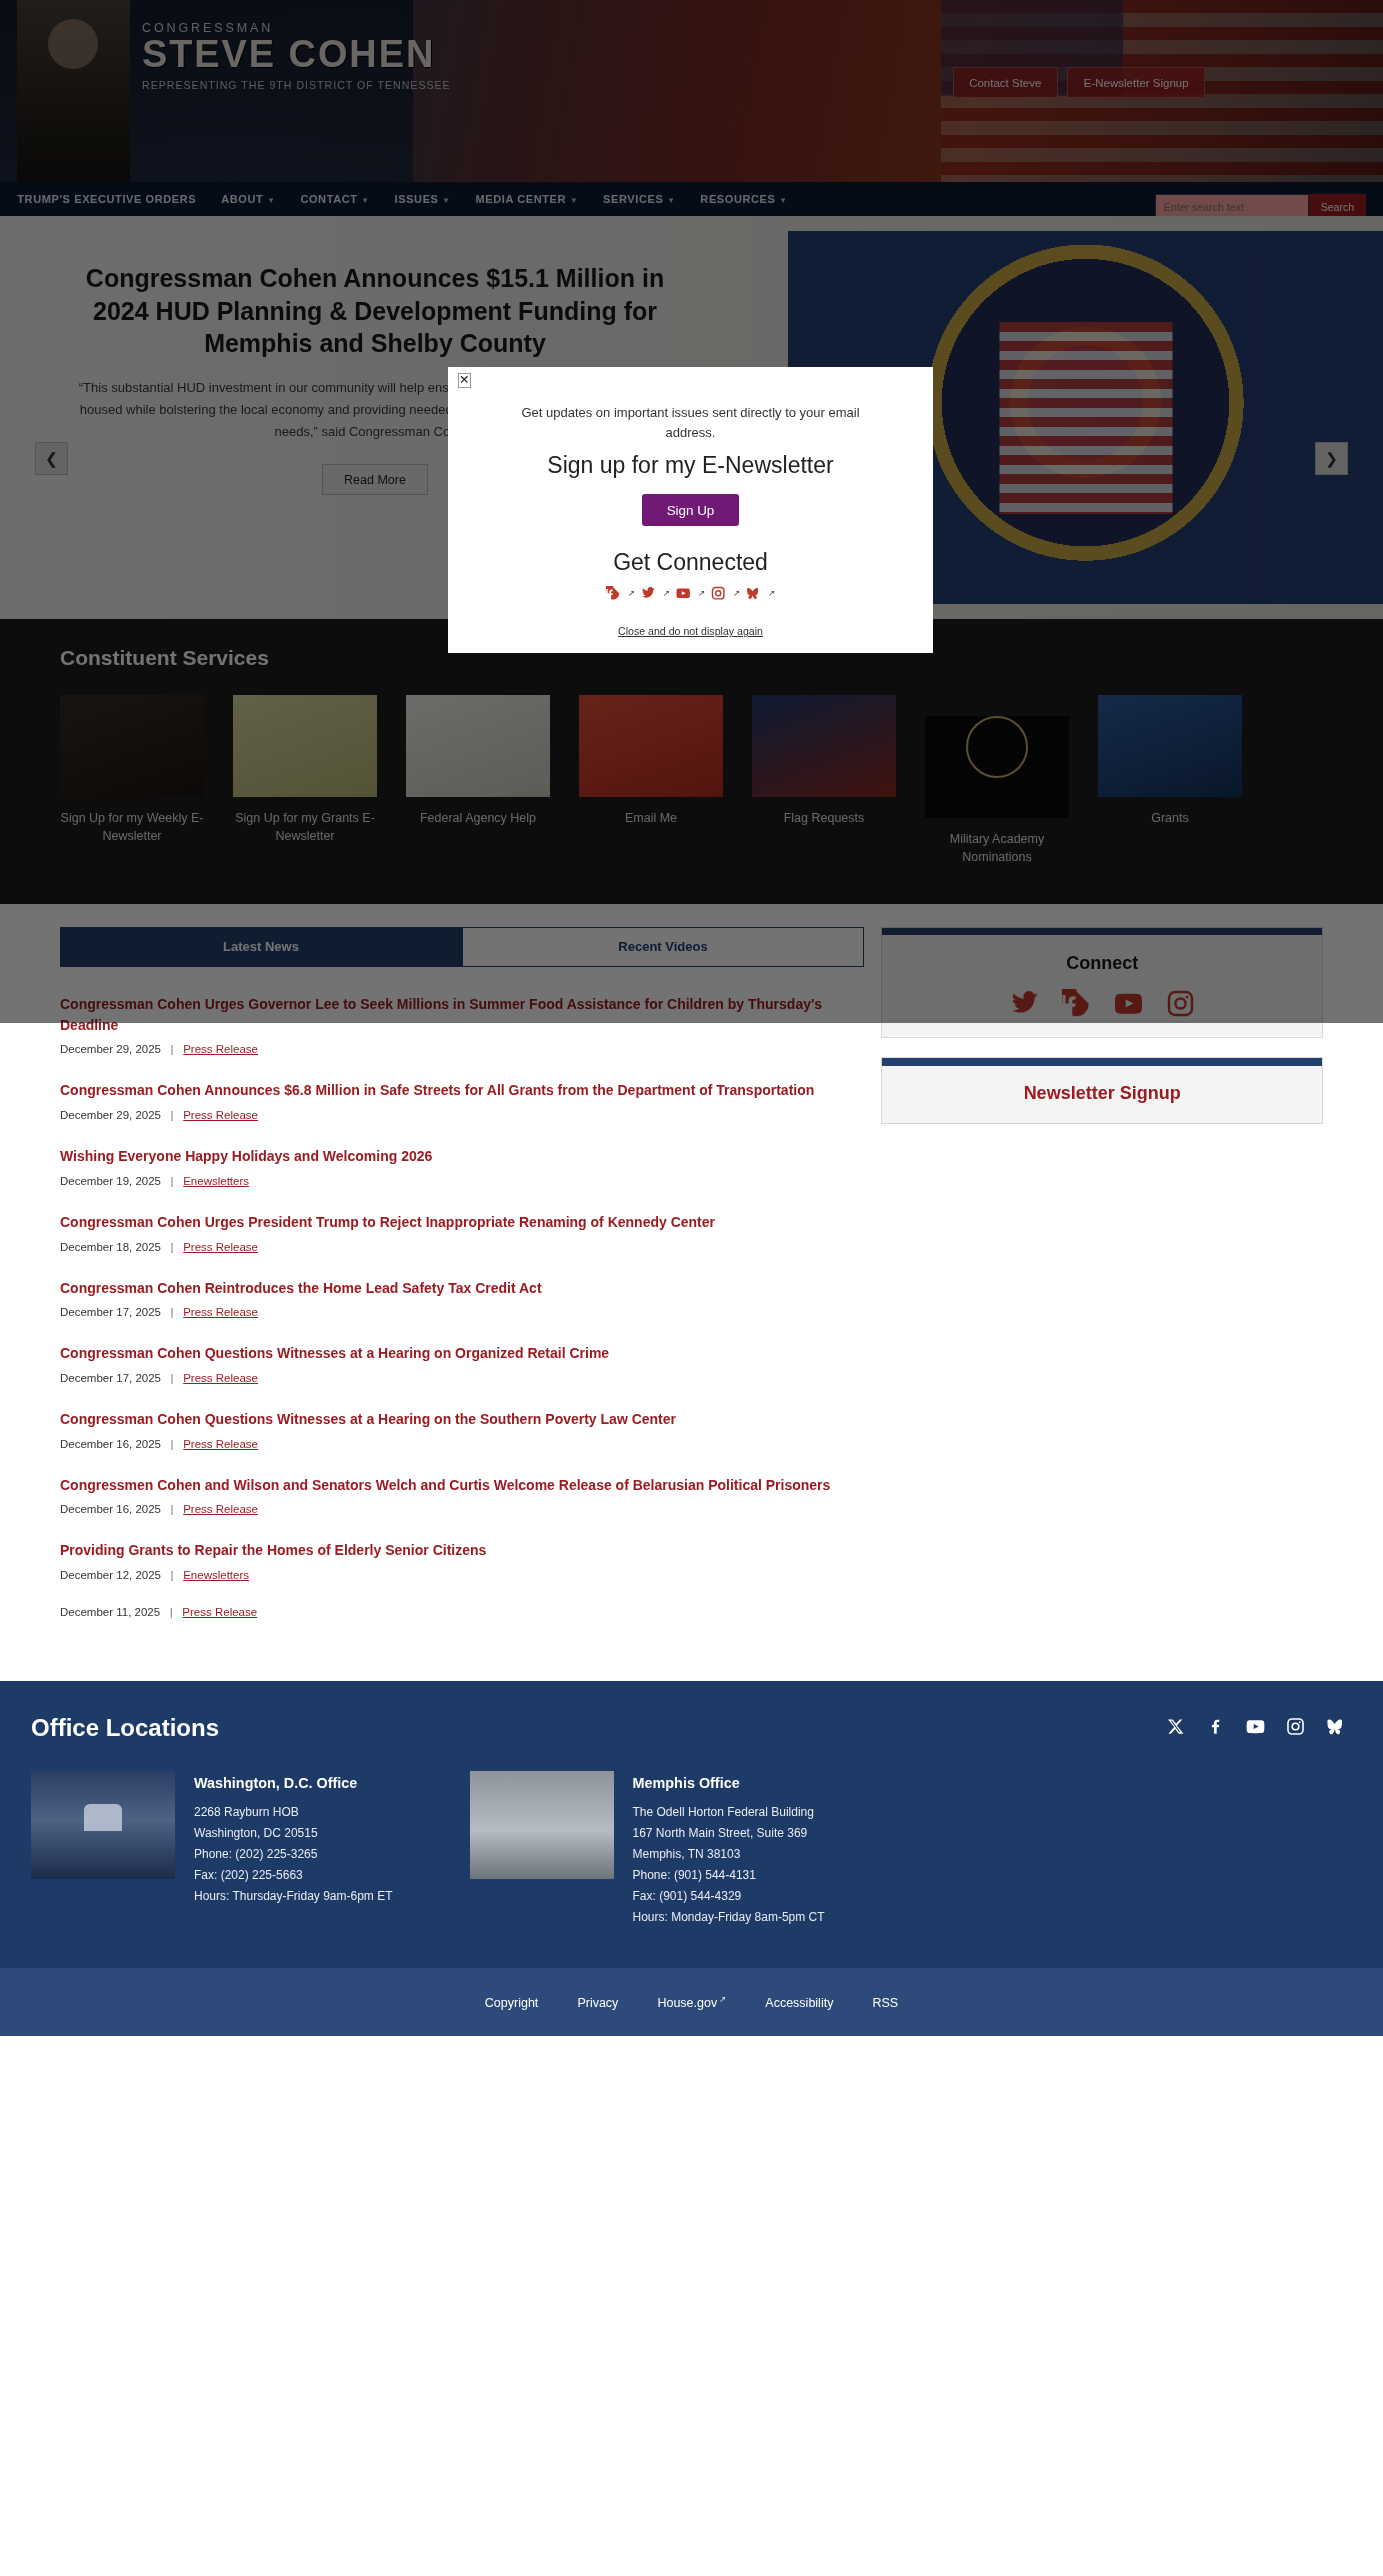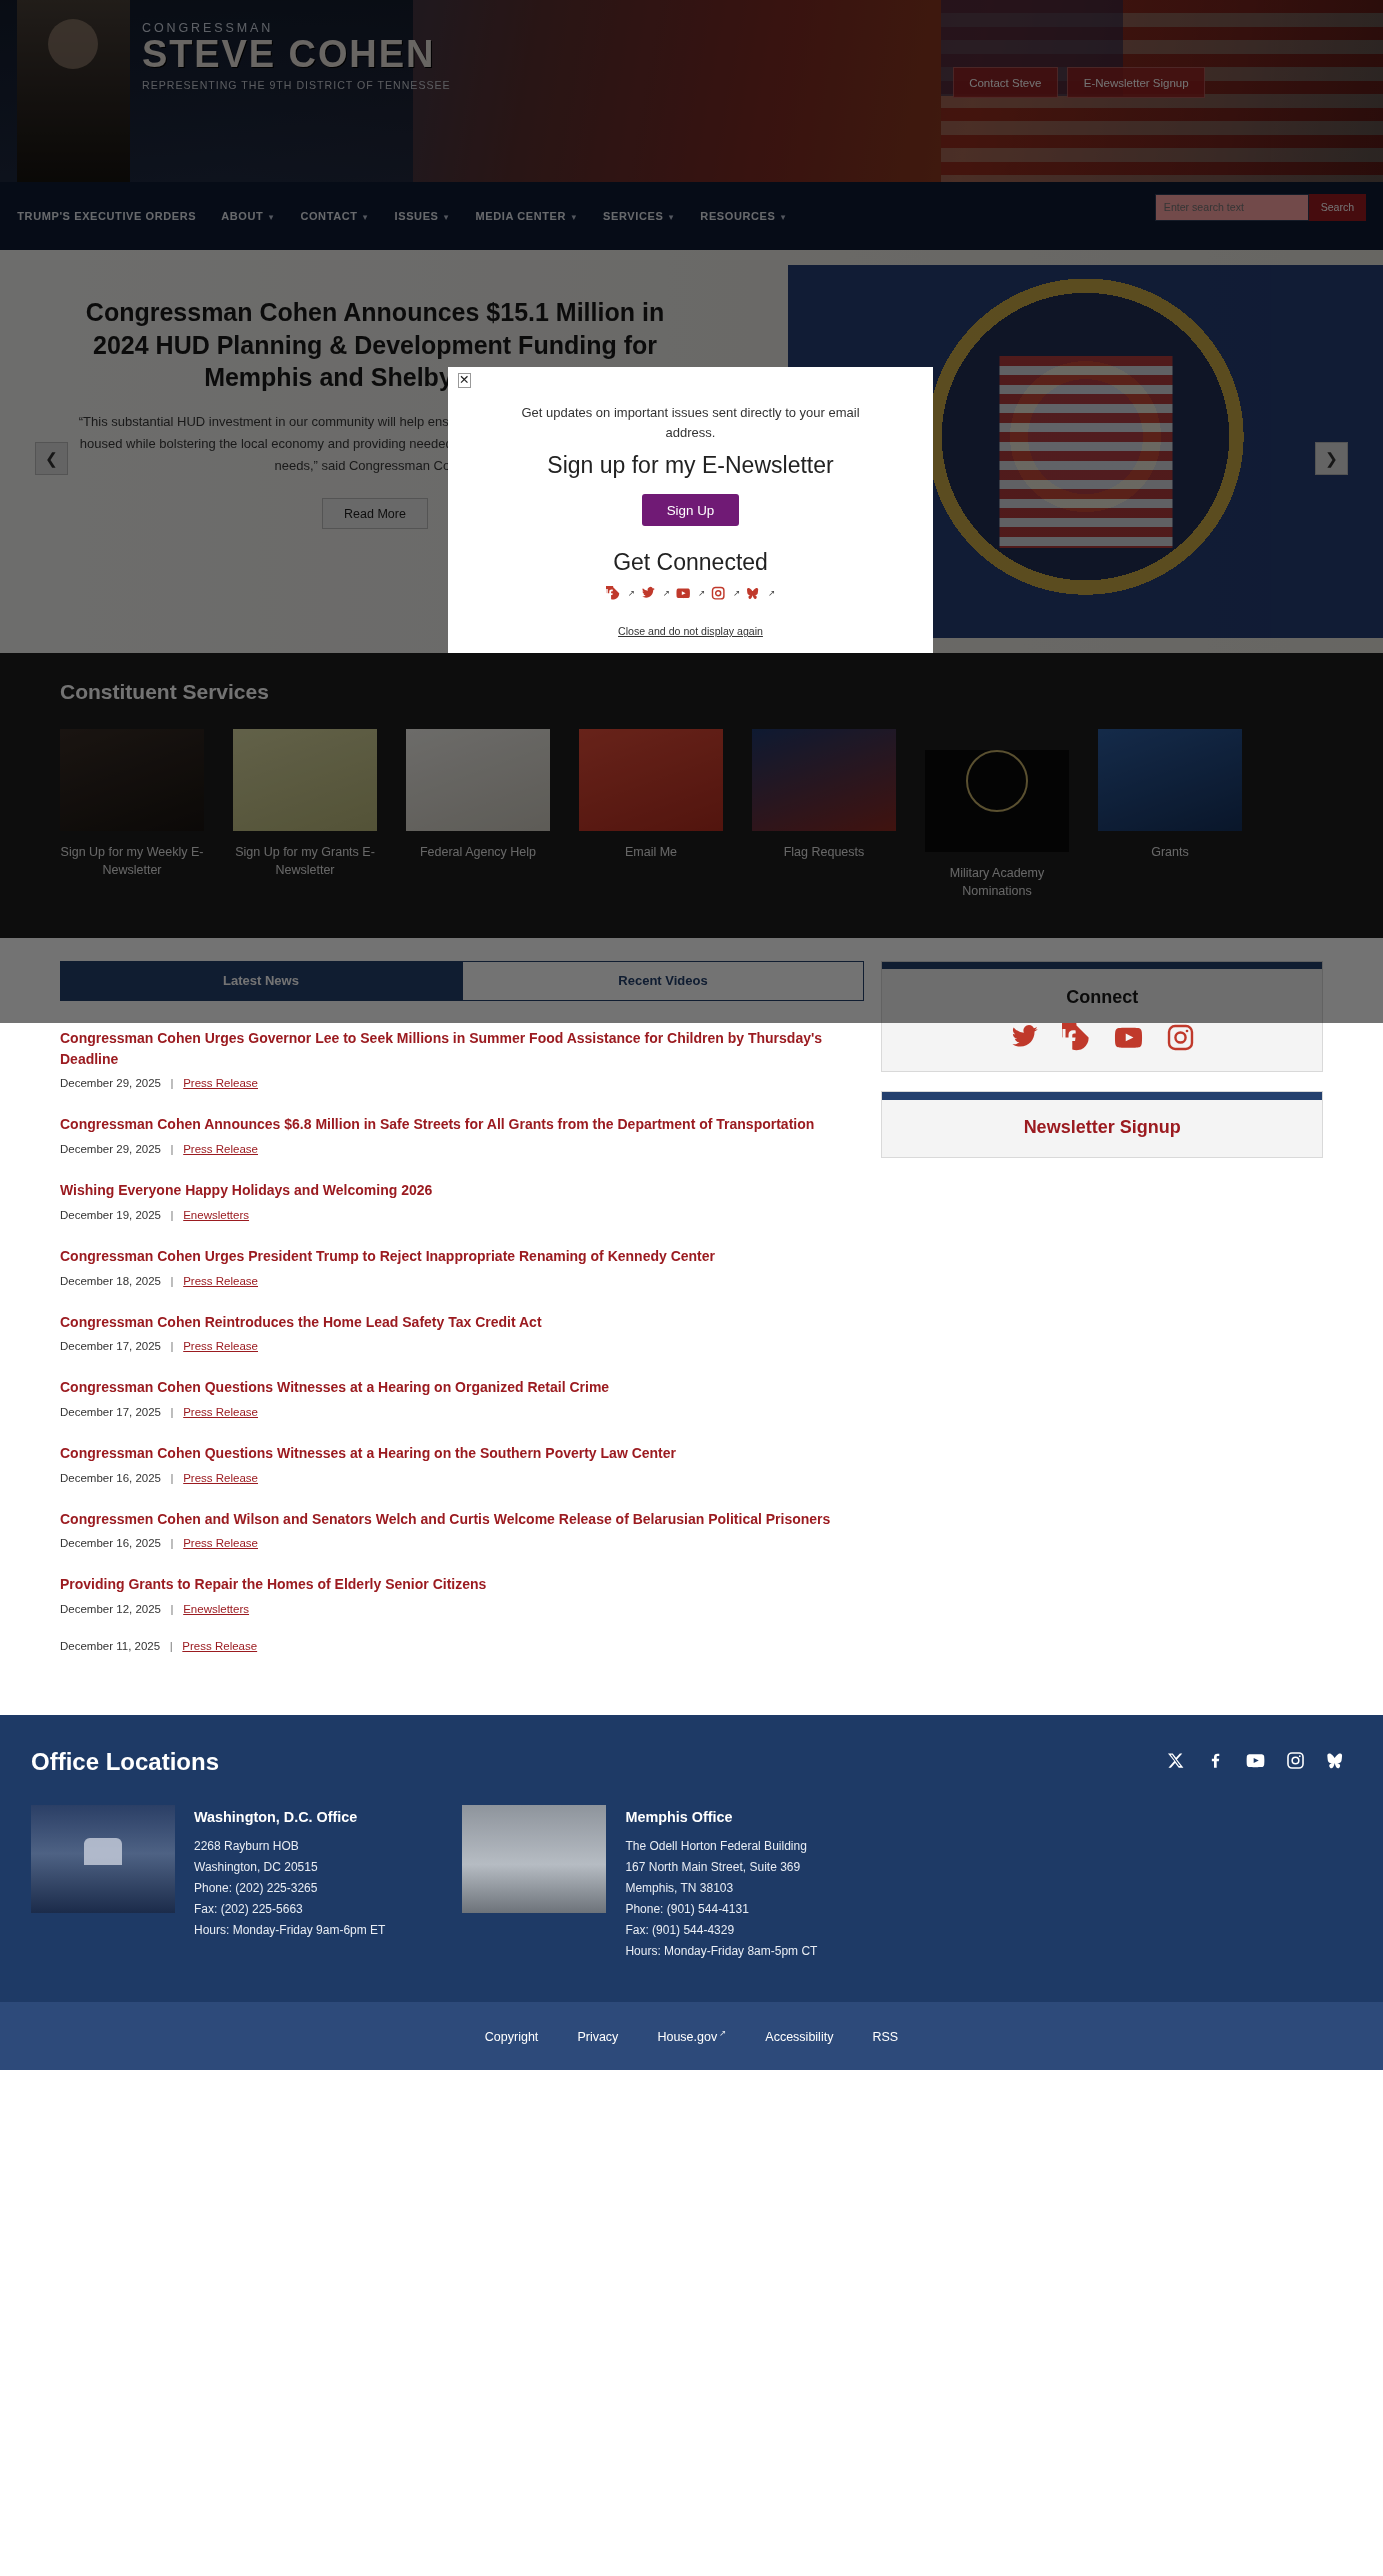--- a/index.html
+++ b/index.html
@@ -64,21 +64,21 @@
     opacity: .75;
   }
   .flag-strip:after{
     content:"";
     position:absolute; left:0; top:0; width:182px; height:96px;
     background: rgba(25,40,90,.65);
   }
 
   
   .navbar {
-    height: 68px; background: #0f1c33; display: flex; align-items: center;
+    height: 34px; background: #0f1c33; display: flex; align-items: center;
     padding: 0 17.3px; position: relative;
   }
   .navbar .menu { display: flex; align-items: center; gap: 25px; }
   .navbar .menu a {
     color: #e6eaf1; font-size: 11px; letter-spacing: 0.6px; text-decoration: none;
     text-transform: uppercase; font-weight: bold; white-space: nowrap;
   }
   .caret { font-size: 7.7px; margin-left: 3.8px; color: #b9c2d2; }
   .searchwrap { position: absolute; right: 17.3px; top: 11.5px; display: flex; }
   .searchwrap input {
@@ -454,21 +454,21 @@
 
     <div class="offices">
       <div class="office">
         <div class="photo photo-dc"></div>
         <div class="info">
           <div class="name">Washington, D.C. Office</div>
           <div>2268 Rayburn HOB</div>
           <div>Washington, DC 20515</div>
           <div>Phone: (202) 225-3265</div>
           <div>Fax: (202) 225-5663</div>
-          <div>Hours: Monday-Friday 9am-6pm ET</div>
+          <div>Hours: Thursday-Friday 9am-6pm ET</div>
         </div>
       </div>
       <div class="office">
         <div class="photo photo-mem"></div>
         <div class="info">
           <div class="name">Memphis Office</div>
           <div>The Odell Horton Federal Building</div>
           <div>167 North Main Street, Suite 369</div>
           <div>Memphis, TN 38103</div>
           <div>Phone: (901) 544-4131</div>

